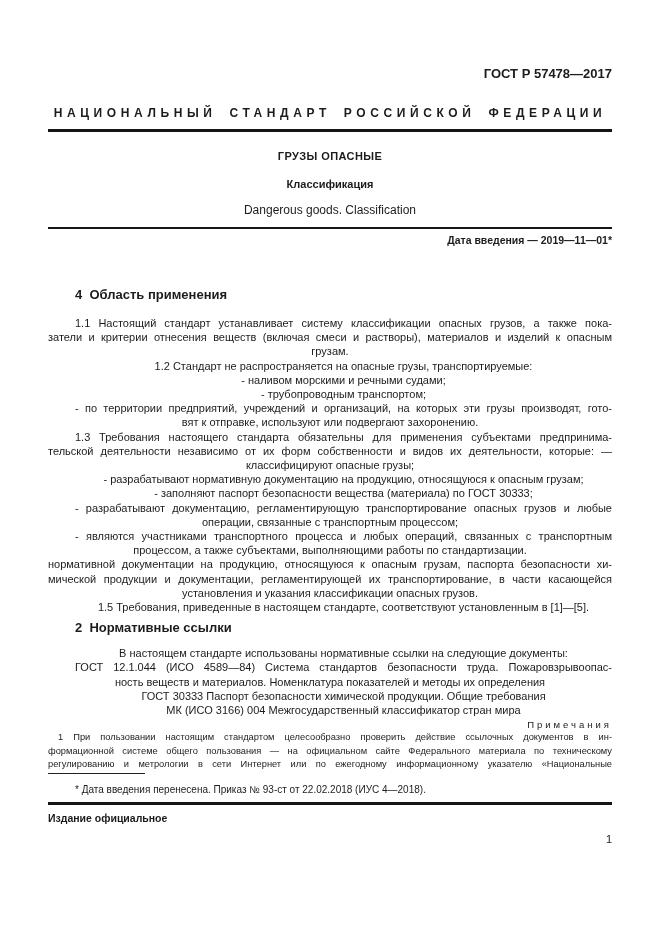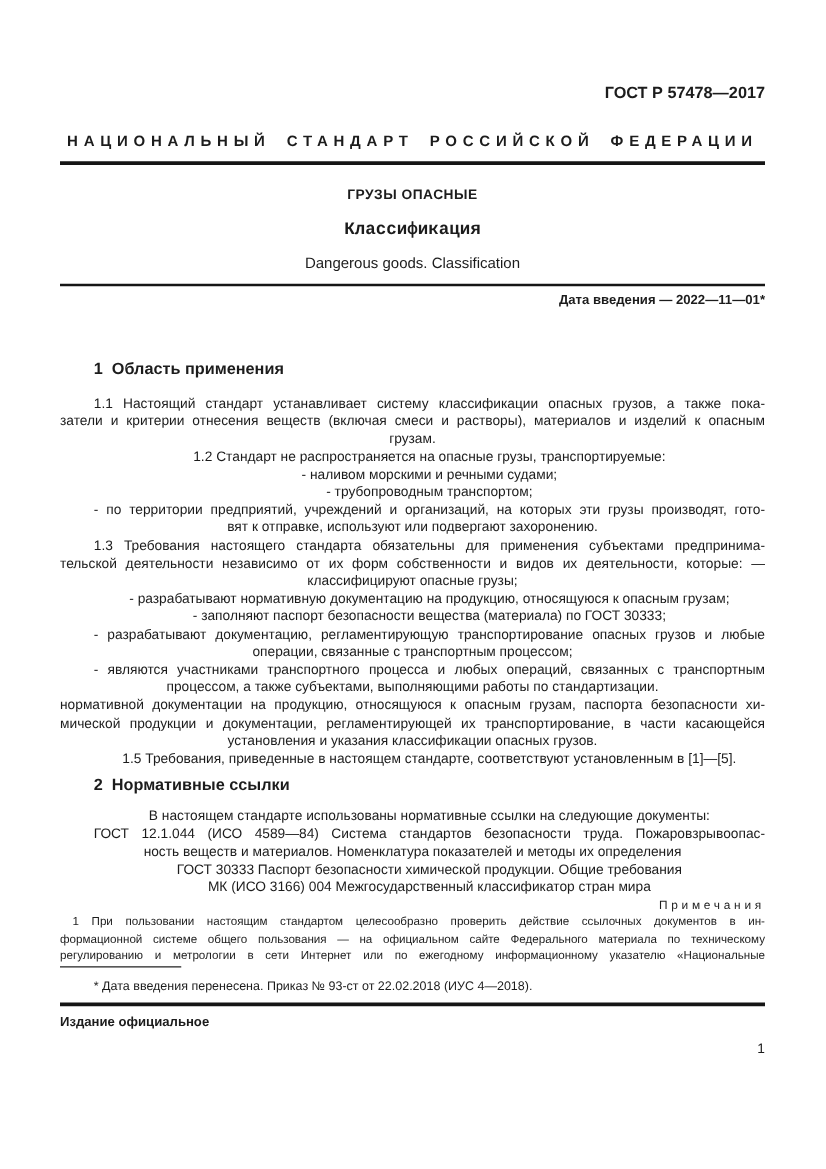--- a/index.html
+++ b/index.html
@@ -46,24 +46,23 @@
     margin-top: 18px;
     text-align: center;
     font-size: 11px;
     line-height: 13px;
     font-weight: bold;
     letter-spacing: 0.4px;
   }
   .subtitle {
     margin-top: 15px;
     text-align: center;
-    font-size: 14px;
-    line-height: 13px;
-    font-weight: bold;
-    font-family: Liberation Mono, monospace;
+    font-size: 11px;
+    line-height: 13px;
+    font-weight: bold;
   }
   .title-en {
     margin-top: 13px;
     text-align: center;
     font-size: 12px;
     line-height: 12px;
   }
   .date {
     margin-top: 5px;
     text-align: right;
@@ -143,23 +142,23 @@
   <div class="rule rule-thick"></div>
 
   <div class="title">ГРУЗЫ ОПАСНЫЕ</div>
 
   <div class="subtitle">Классификация</div>
 
   <div class="title-en">Dangerous goods. Classification</div>
 
   <div class="rule rule-mid"></div>
 
-  <div class="date">Дата введения — 2022—11—01*</div>
-
-  <h2 class="sec-h">1  Область применения</h2>
+  <div class="date">Дата введения — 2019—11—01*</div>
+
+  <h2 class="sec-h">4  Область применения</h2>
 
   <div class="body-lines">
       <div class="bline ind just">1.1 Настоящий стандарт устанавливает систему классификации опасных грузов, а также пока-</div>
       <div class="bline just">затели и критерии отнесения веществ (включая смеси и растворы), материалов и изделий к опасным</div>
       <div class="bline">грузам.</div>
       <div class="bline ind">1.2 Стандарт не распространяется на опасные грузы, транспортируемые:</div>
       <div class="bline ind">- наливом морскими и речными судами;</div>
       <div class="bline ind">- трубопроводным транспортом;</div>
       <div class="bline ind just">- по территории предприятий, учреждений и организаций, на которых эти грузы производят, гото-</div>
       <div class="bline">вят к отправке, используют или подвергают захоронению.</div>

